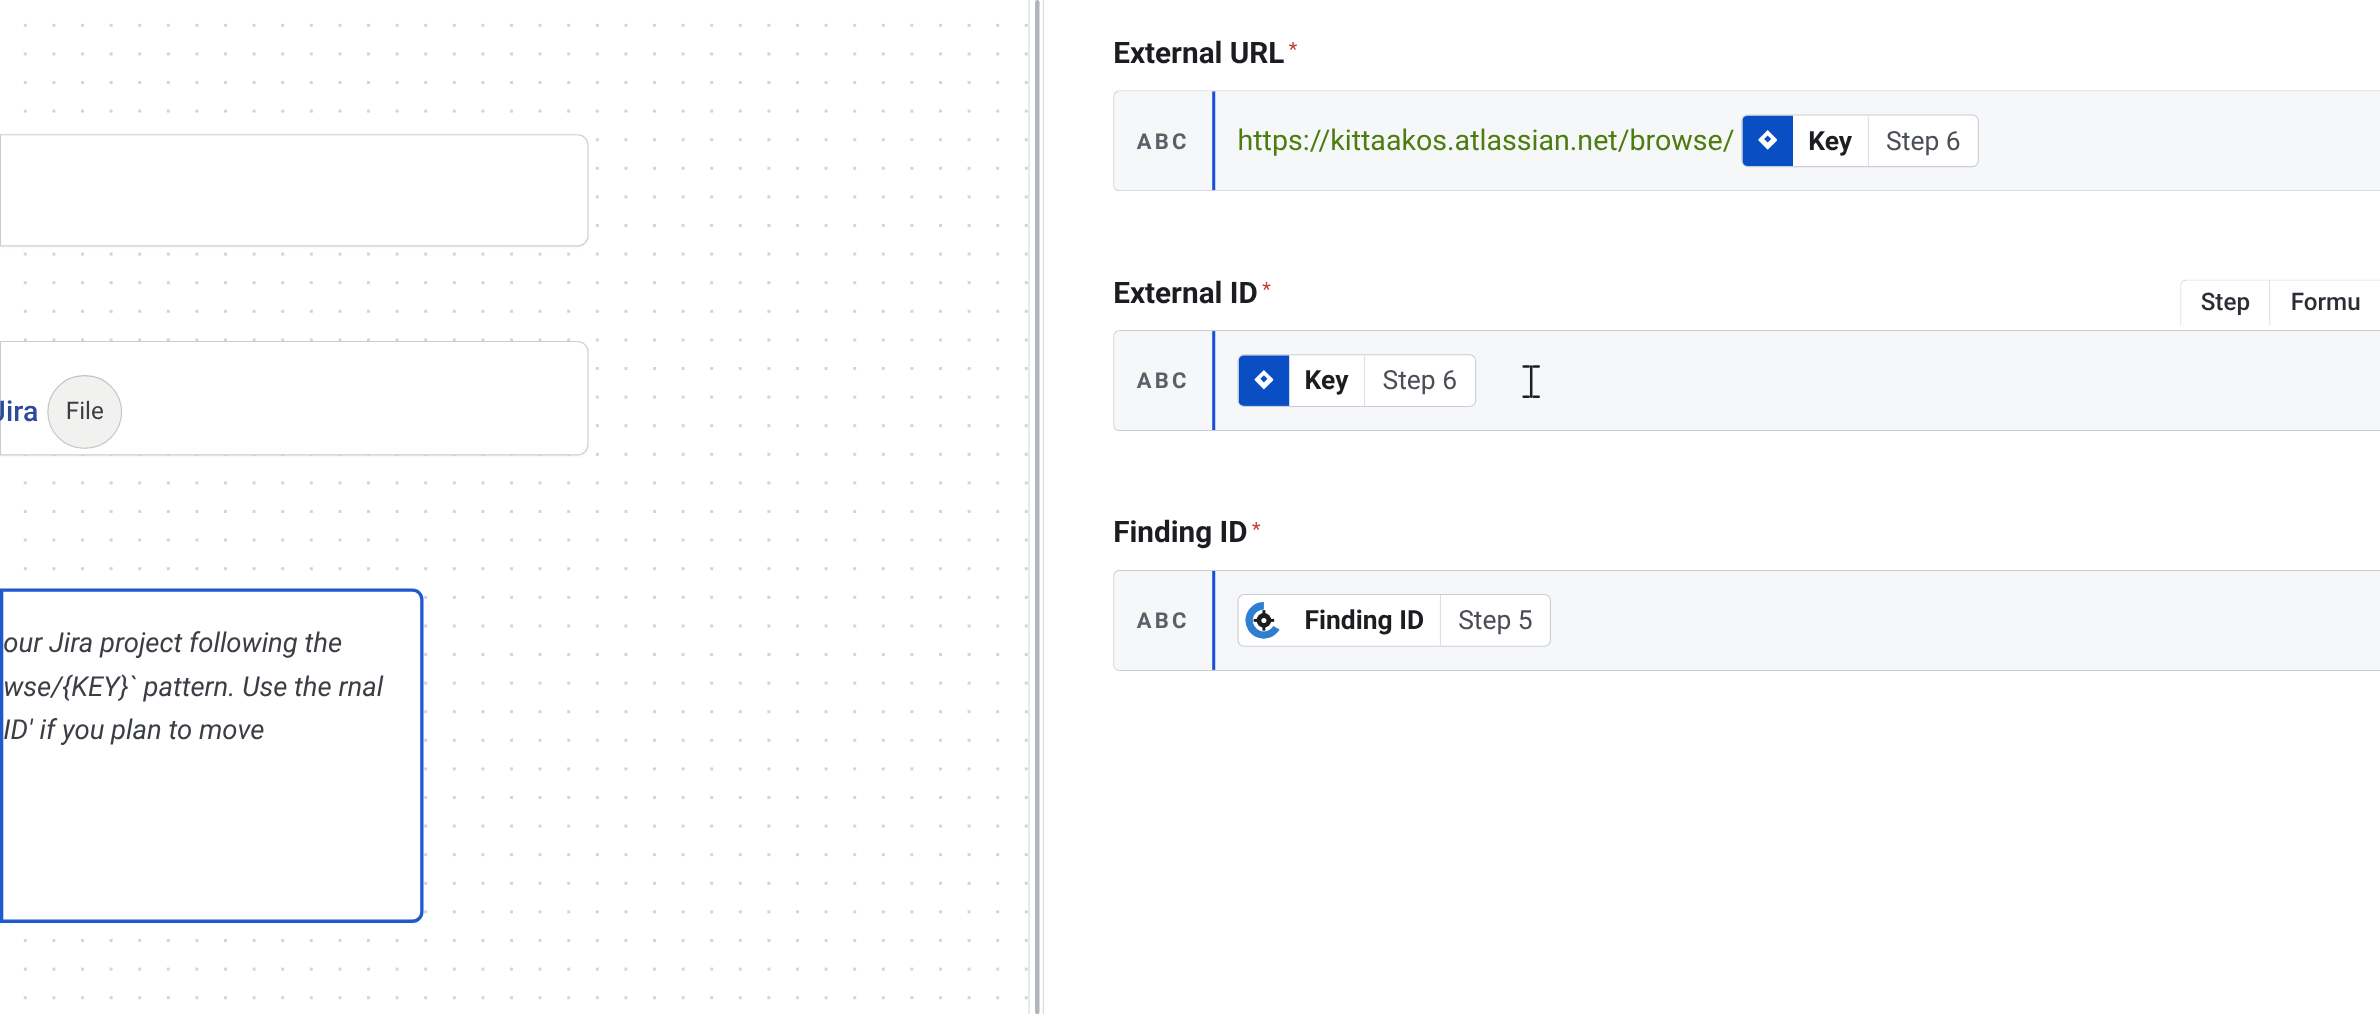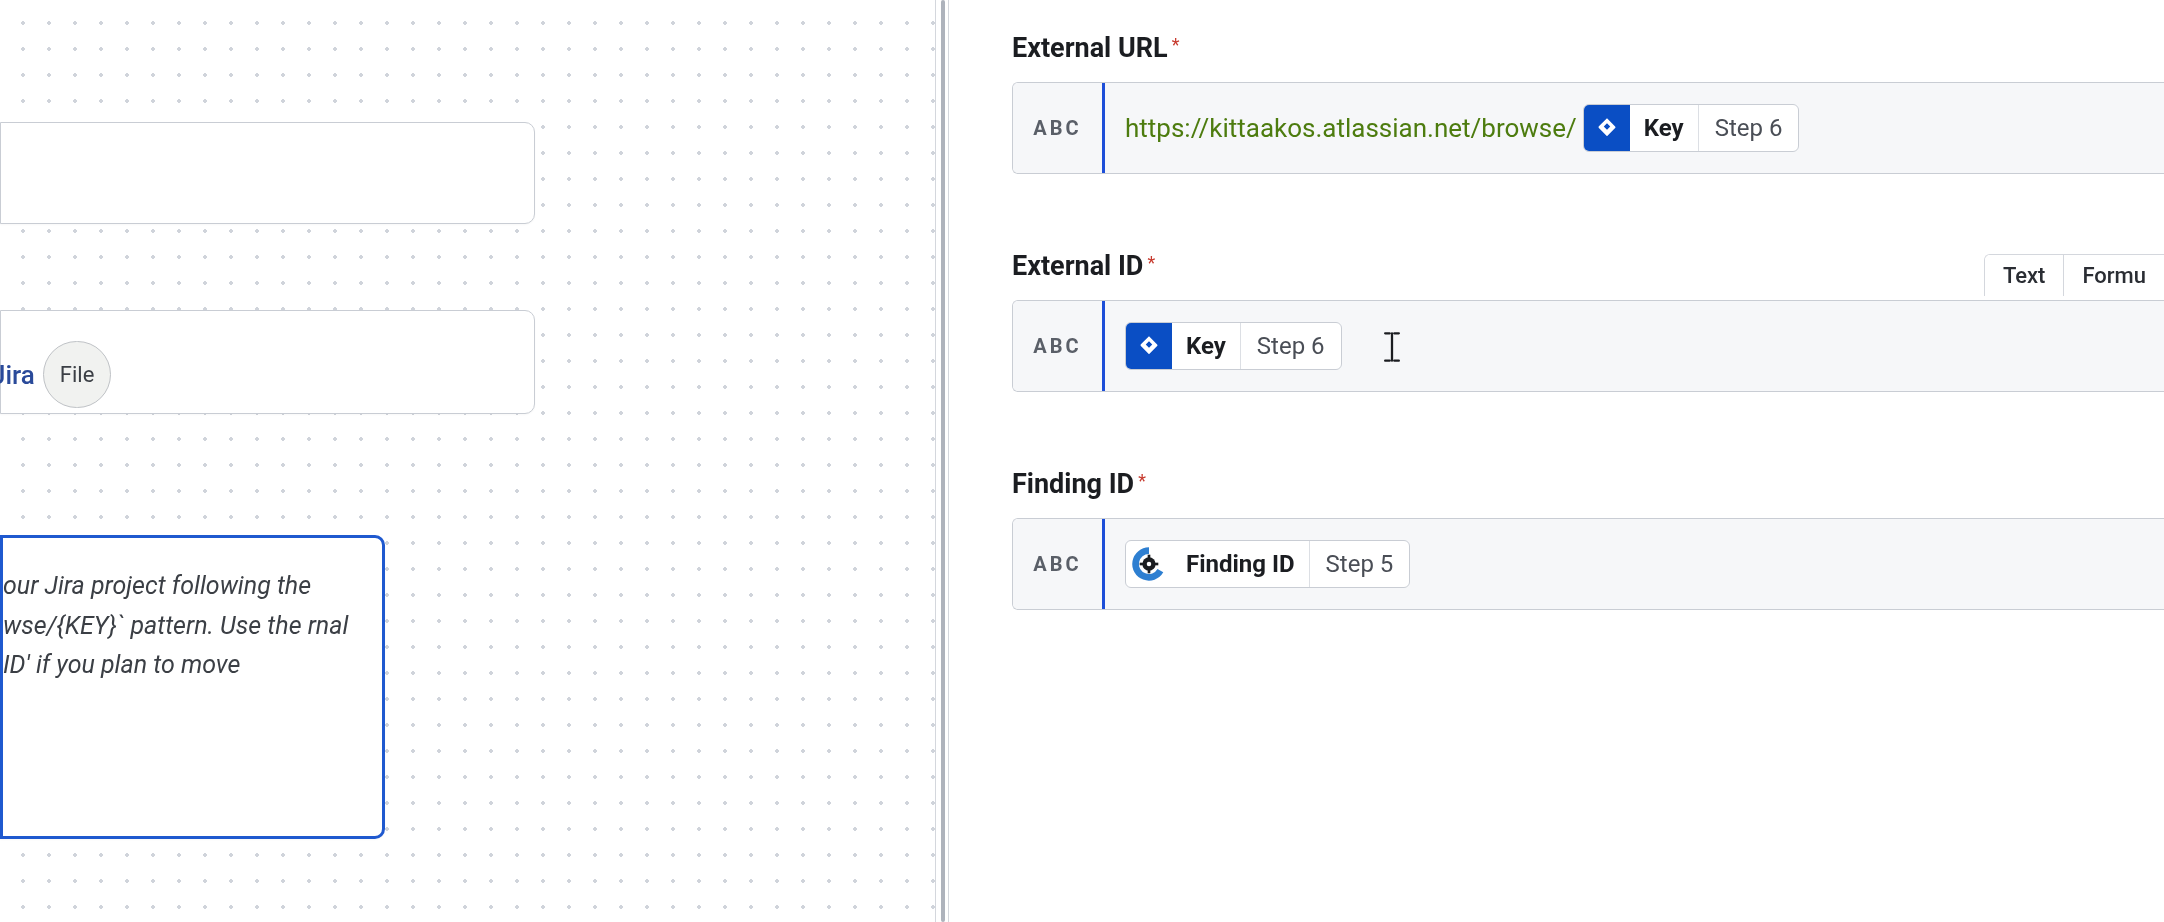--- a/index.html
+++ b/index.html
@@ -276,21 +276,21 @@
         </span>
       </div>
     </div>
   </div>
 
   <div class="field-block">
     <div>
       <span class="field-label">External ID</span><span class="req-star">*</span>
     </div>
     <div class="tab-strip">
-      <div class="tab-btn">Text</div>
+      <div class="tab-btn">Step</div>
       <div class="tab-btn">Formu</div>
     </div>
     <div class="formula-row">
       <div class="type-cell">ABC</div>
       <div class="value-cell">
         <span class="pill">
           <span class="pill-icon jira-icon-bg">
             <svg viewBox="0 0 32 32" width="26" height="26">
                 <path fill="#fff" d="M16 4l10 10c.6.6.6 1.5 0 2.1L16 26 6 16c-.6-.6-.6-1.5 0-2.1L16 4zm0 6l-4 4 4 4 4-4-4-4z"></path>
               </svg>

